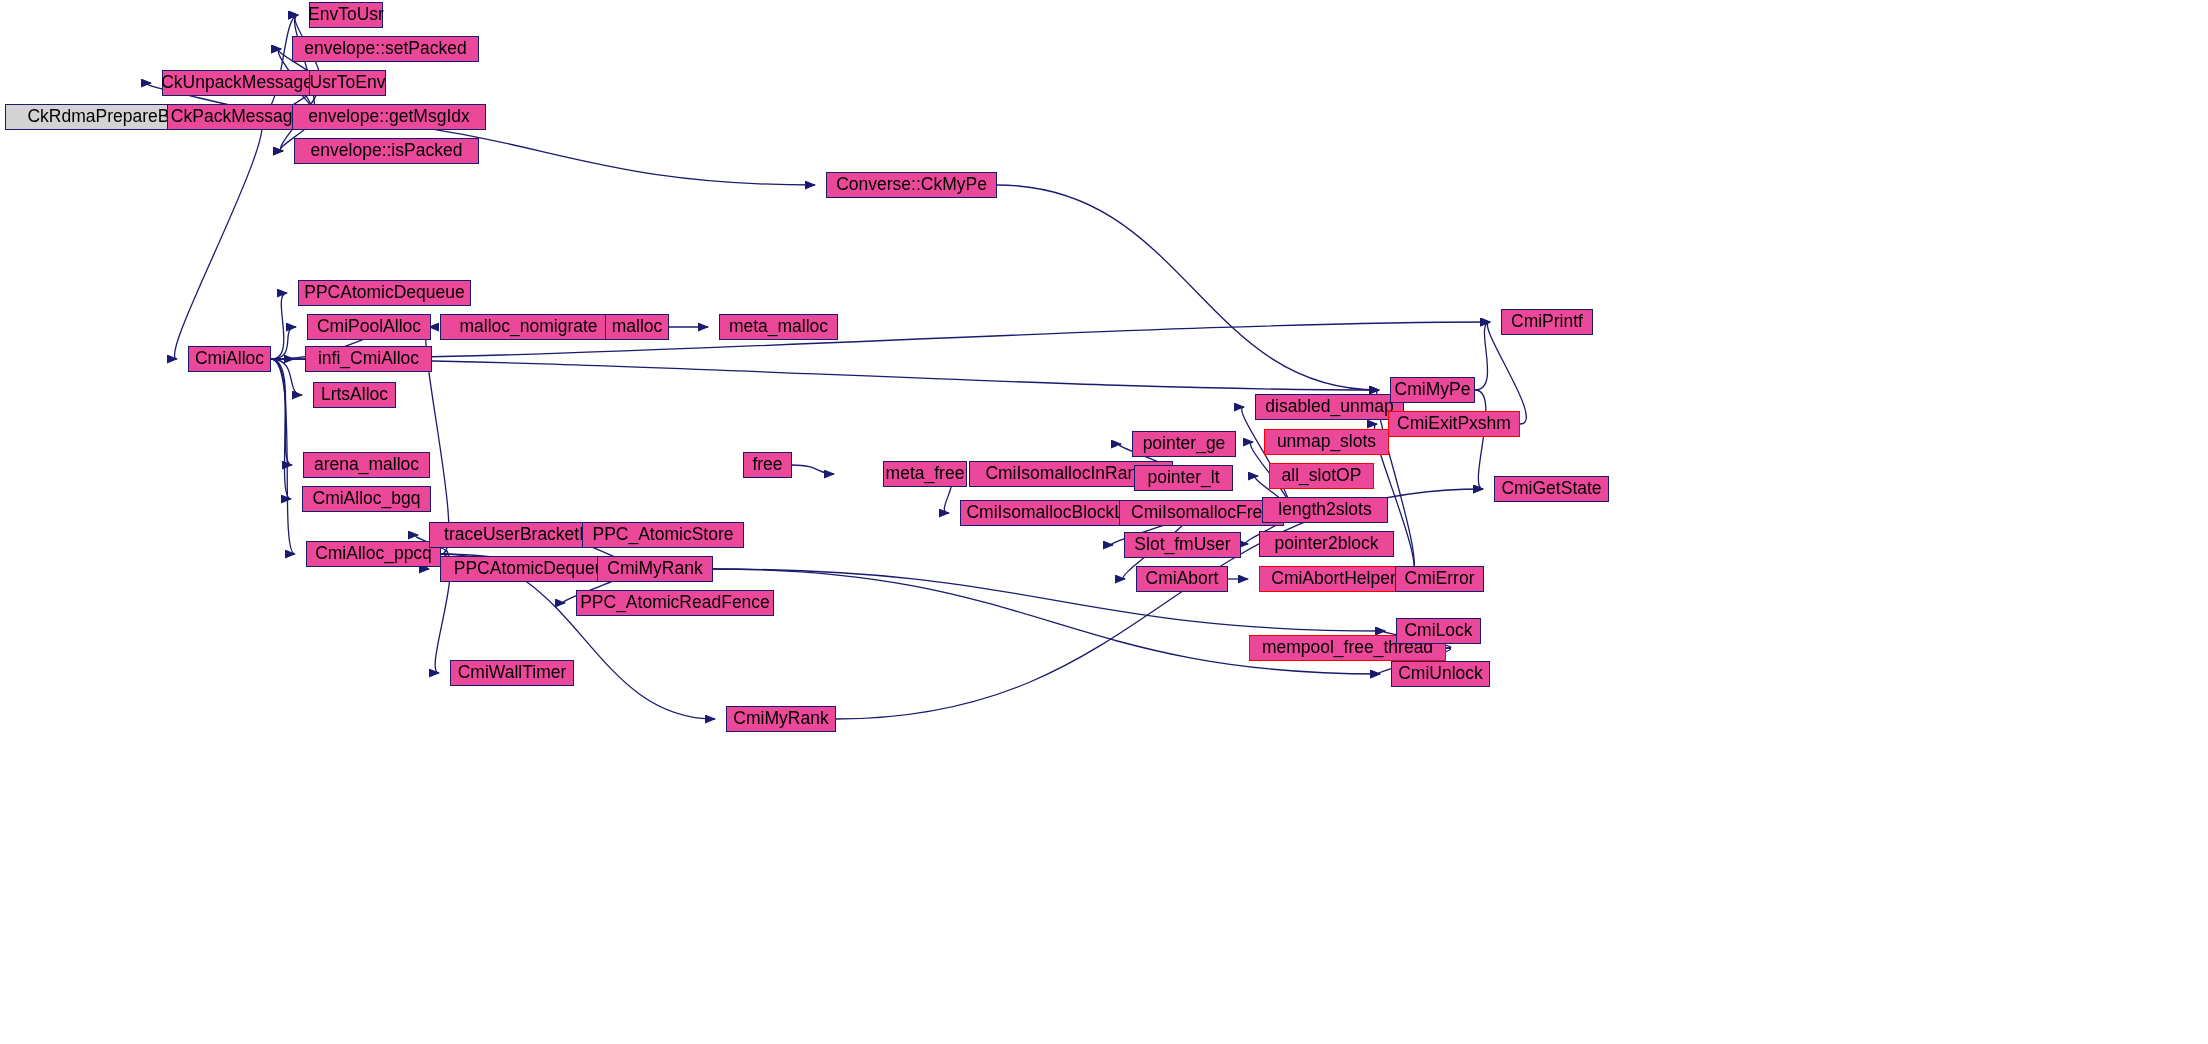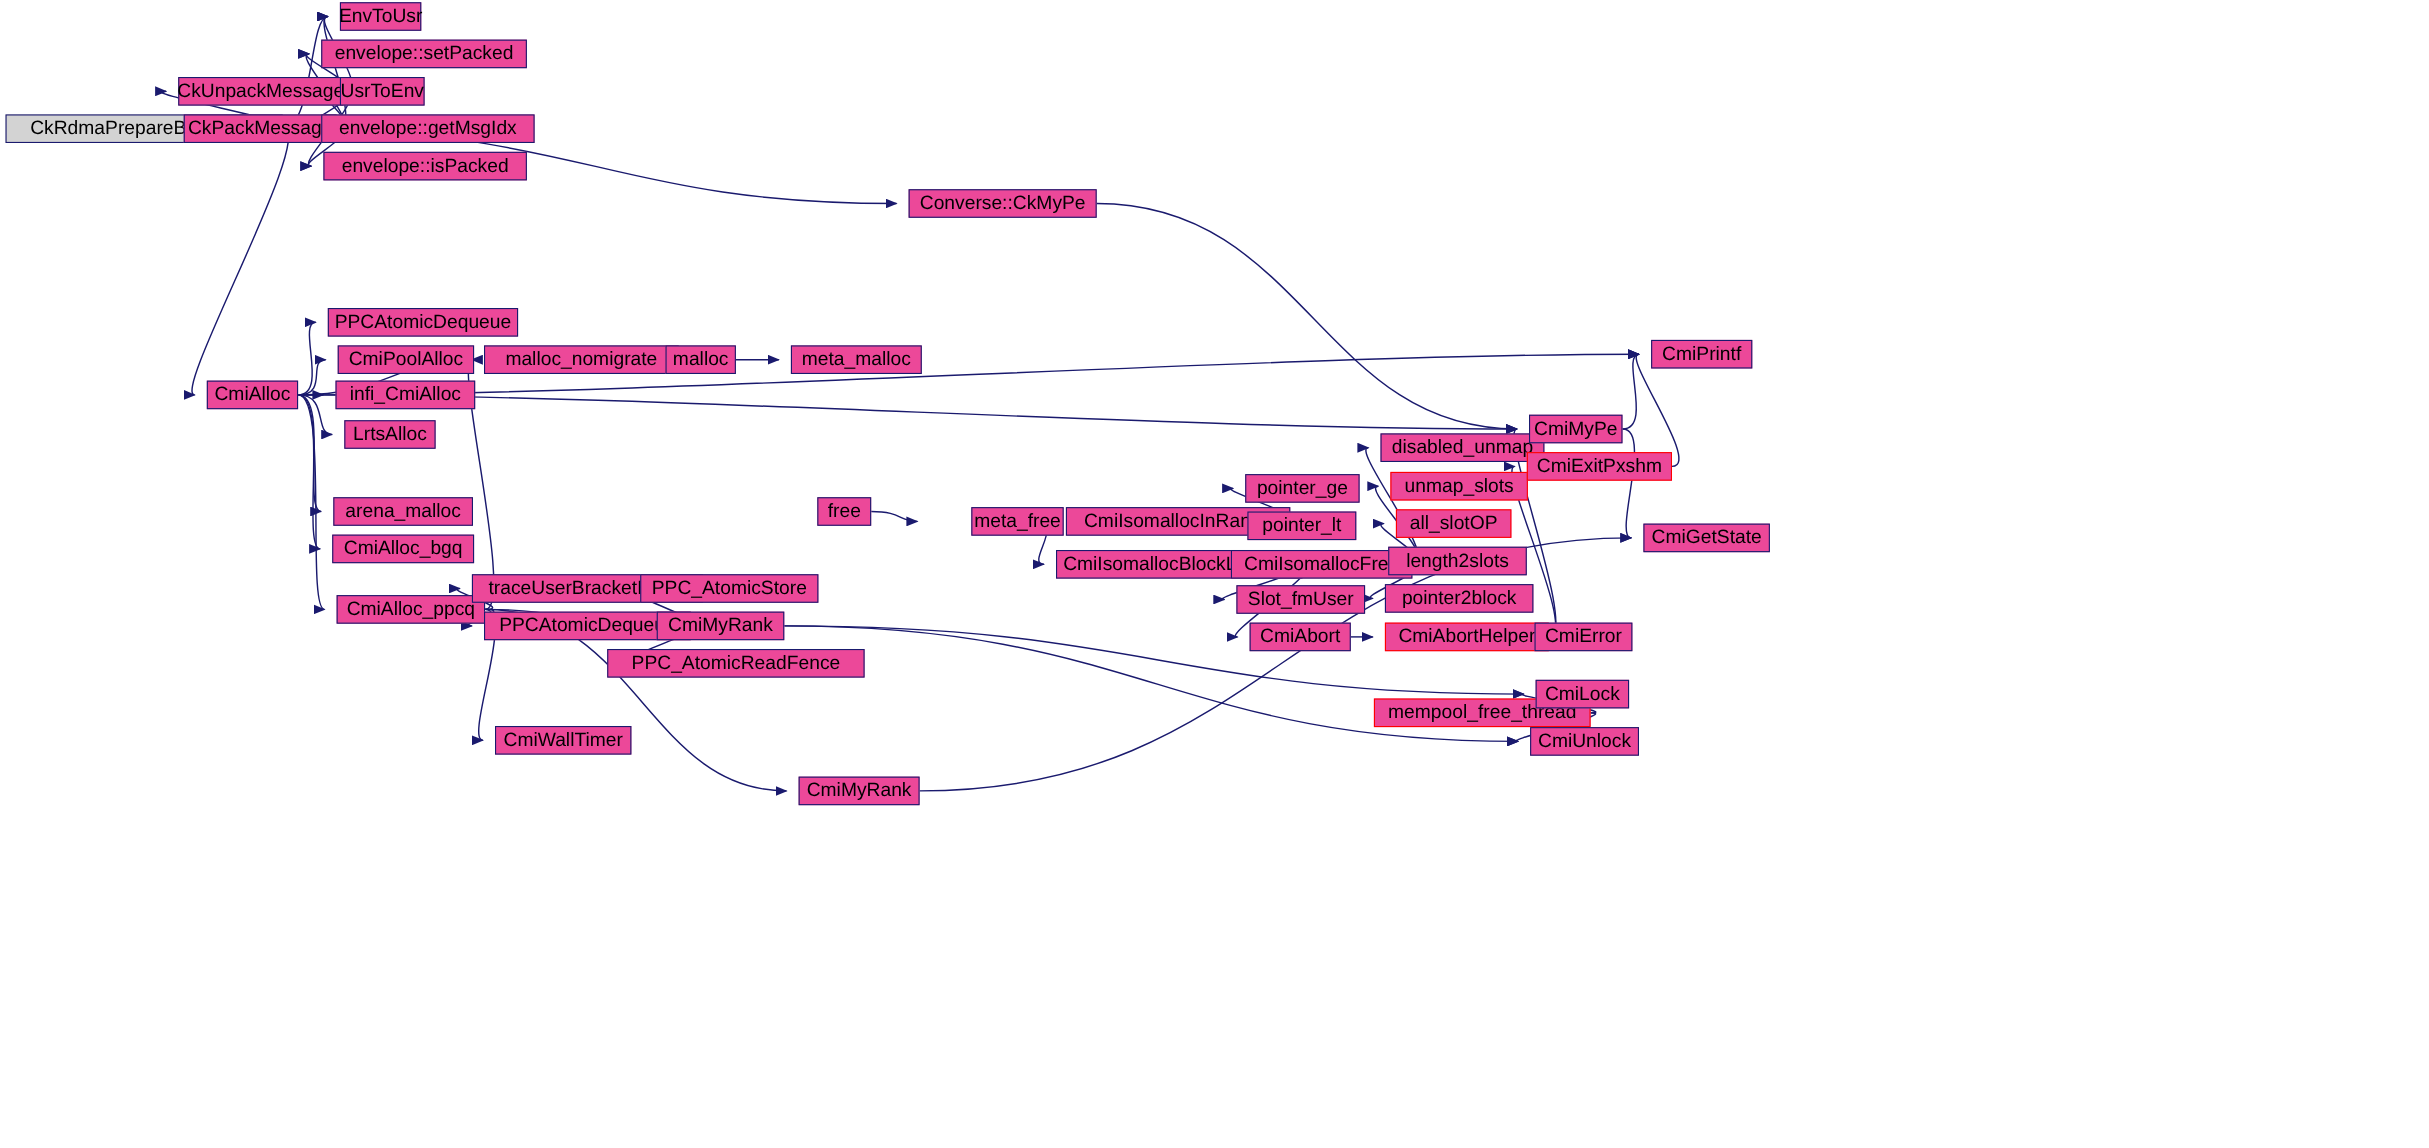--- a/index.html
+++ b/index.html
@@ -186,21 +186,21 @@
     </div>
     <div class="node" style="left: 440px; top: 556px; width: 188px; height: 26px;">
       <span>PPCAtomicDequeue</span>
     </div>
     <div class="node" style="left: 582px; top: 522px; width: 162px; height: 26px;">
       <span>PPC_AtomicStore</span>
     </div>
     <div class="node" style="left: 597px; top: 556px; width: 116px; height: 26px;">
       <span>CmiMyRank</span>
     </div>
-    <div class="node" style="left: 552px; top: 590px; width: 234px; height: 26px;">
+    <div class="node" style="left: 576px; top: 590px; width: 198px; height: 26px;">
       <span>PPC_AtomicReadFence</span>
     </div>
     <div class="node" style="left: 450px; top: 660px; width: 124px; height: 26px;">
       <span>CmiWallTimer</span>
     </div>
     <div class="node" style="left: 726px; top: 706px; width: 110px; height: 26px;">
       <span>CmiMyRank</span>
     </div>
     <div class="node" style="left: 743px; top: 452px; width: 49px; height: 26px;">
       <span>free</span>

